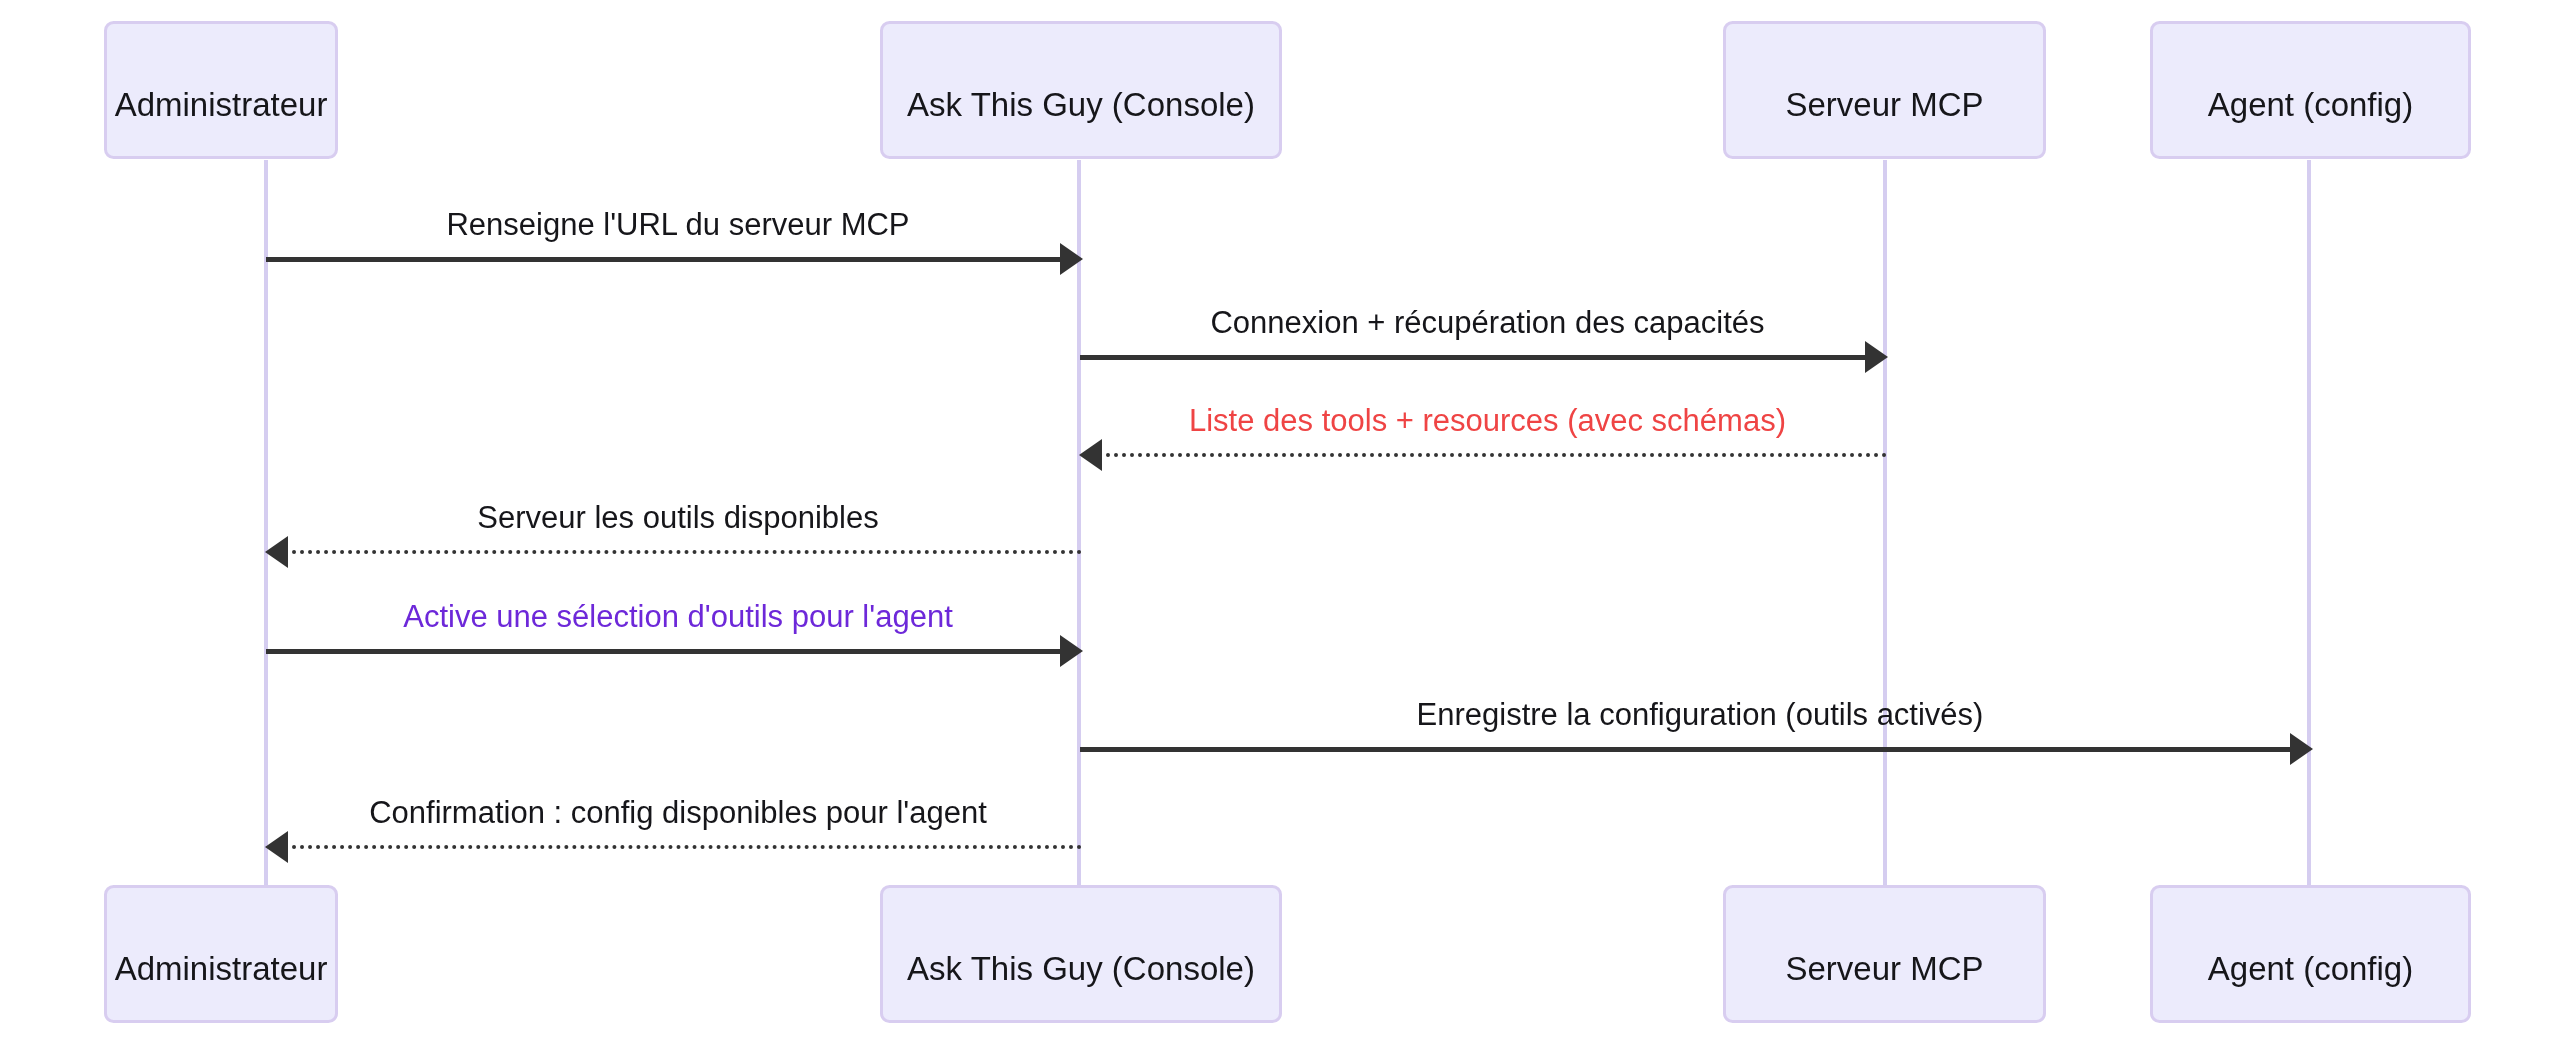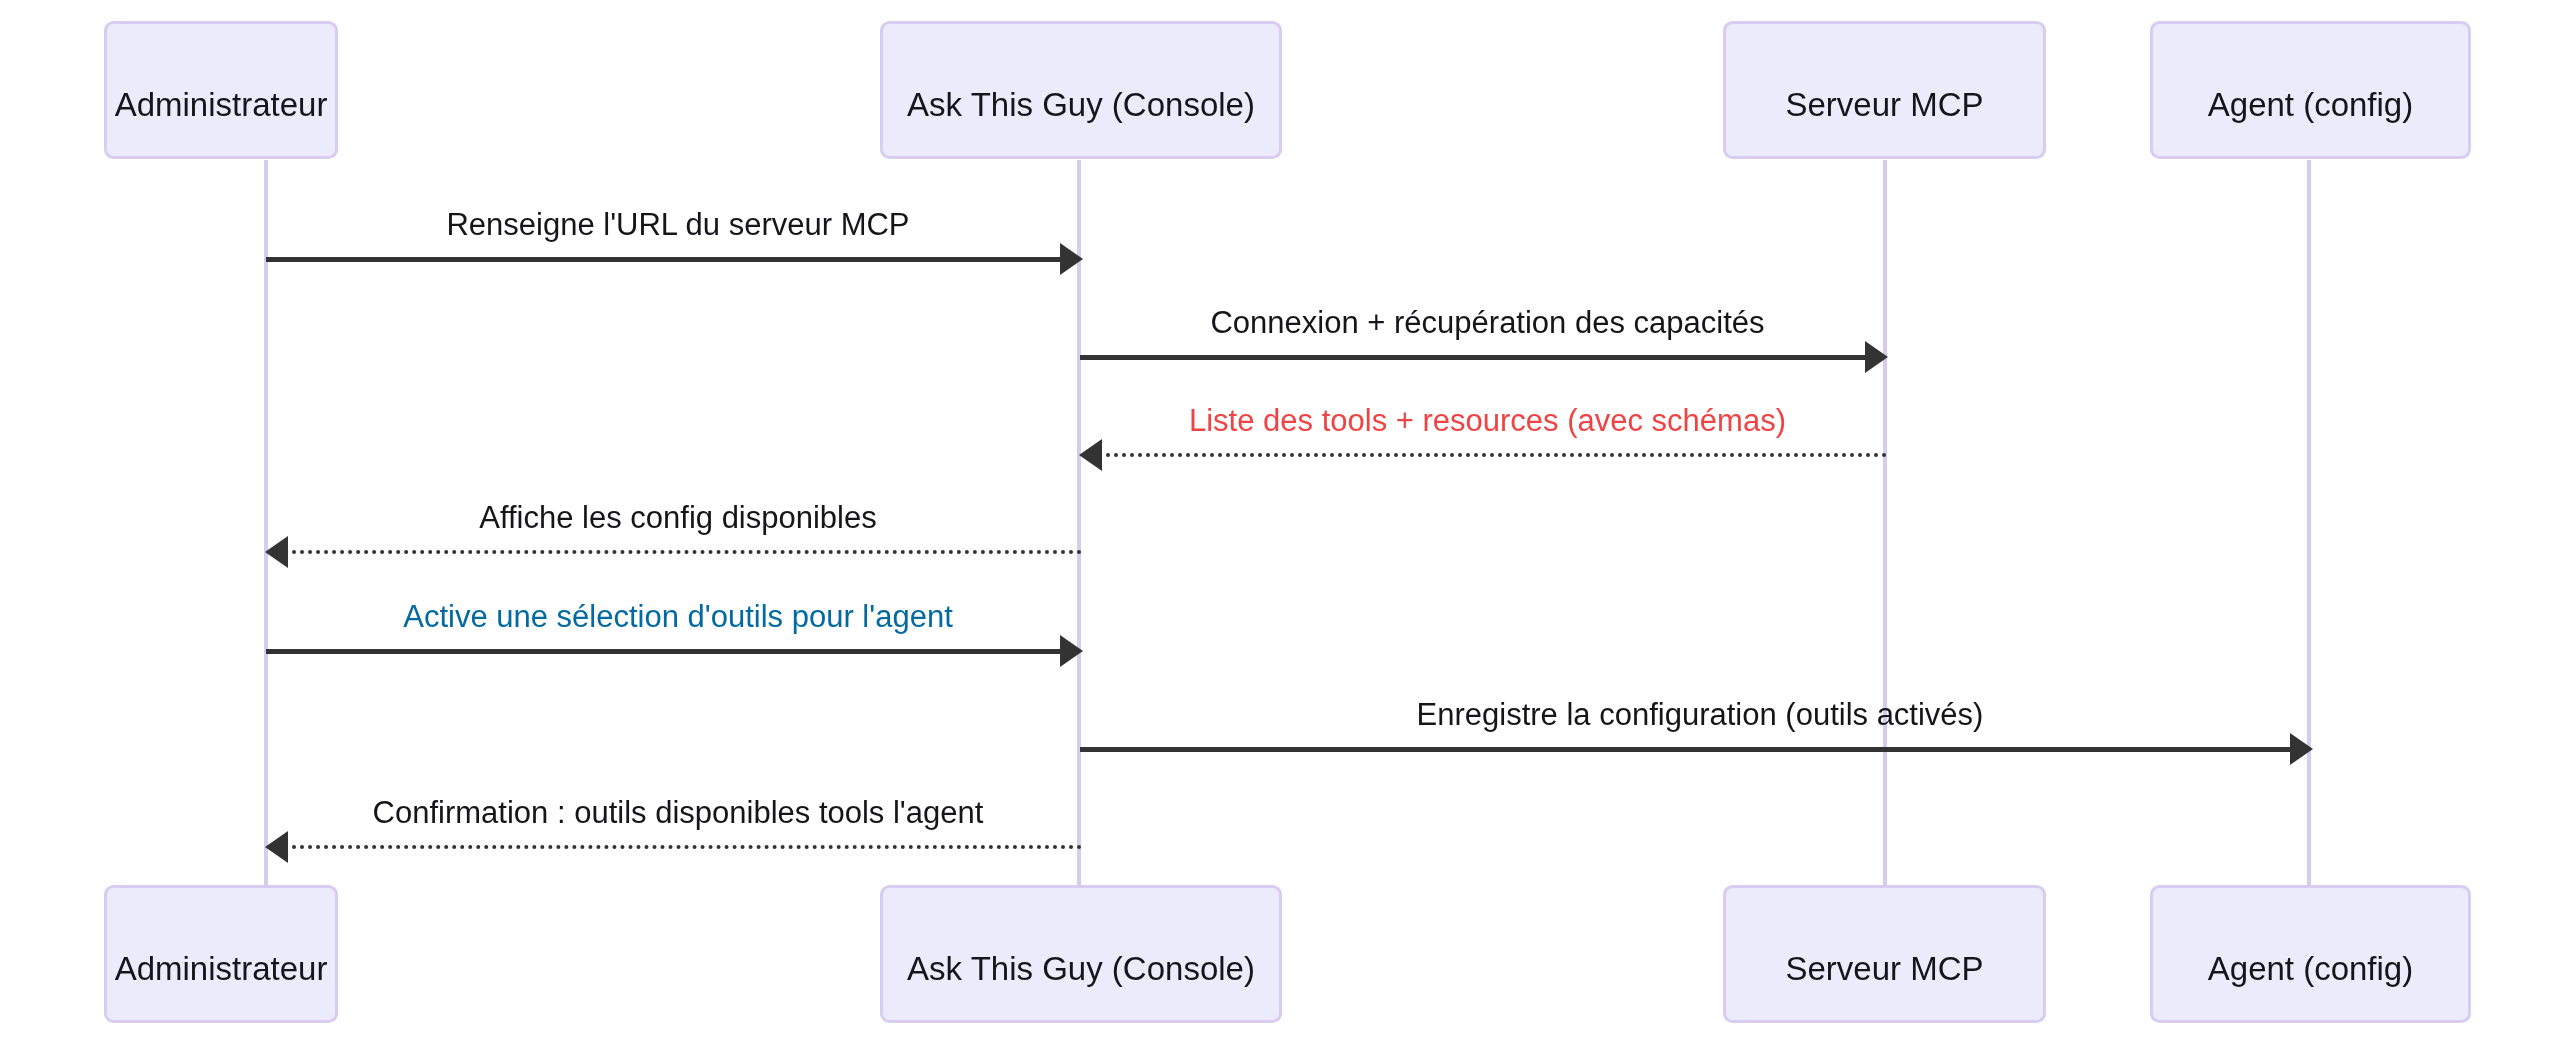--- a/index.html
+++ b/index.html
@@ -136,36 +136,36 @@
         <div class="msg-label" style="color: rgb(22, 22, 26);">Connexion + récupération des capacités</div>
       </div>
       <div class="message" style="left: 1080px; width: 807px; top: 453px;">
         <div class="msg-line dotted" style="border-top-color: rgb(51, 51, 51); left: 18px;"></div>
         <div class="msg-head left" style="border-right-color: rgb(51, 51, 51);"></div>
         <div class="msg-label" style="color: #ef4444;">Liste des tools + resources (avec schémas)</div>
       </div>
       <div class="message" style="left: 266px; width: 816px; top: 550px;">
         <div class="msg-line dotted" style="border-top-color: rgb(51, 51, 51); left: 18px;"></div>
         <div class="msg-head left" style="border-right-color: rgb(51, 51, 51);"></div>
-        <div class="msg-label" style="color: rgb(22, 22, 26);">Affiche les config disponibles</div>
+        <div class="msg-label" style="color: rgb(22, 22, 26);">Serveur les outils disponibles</div>
       </div>
       <div class="message" style="left: 266px; width: 816px; top: 649px;">
         <div class="msg-line" style="background: rgb(51, 51, 51); right: 18px;"></div>
         <div class="msg-head right" style="border-left-color: rgb(51, 51, 51);"></div>
-        <div class="msg-label" style="color: #0369a1;">Active une sélection d'outils pour l'agent</div>
+        <div class="msg-label" style="color: #6d28d9;">Active une sélection d'outils pour l'agent</div>
       </div>
       <div class="message" style="left: 1080px; width: 1232px; top: 747px;">
         <div class="msg-line" style="background: rgb(51, 51, 51); right: 18px;"></div>
         <div class="msg-head right" style="border-left-color: rgb(51, 51, 51);"></div>
         <div class="msg-label" style="color: rgb(22, 22, 26);">Enregistre la configuration (outils activés)</div>
       </div>
       <div class="message" style="left: 266px; width: 816px; top: 845px;">
         <div class="msg-line dotted" style="border-top-color: rgb(51, 51, 51); left: 18px;"></div>
         <div class="msg-head left" style="border-right-color: rgb(51, 51, 51);"></div>
-        <div class="msg-label" style="color: rgb(22, 22, 26);">Confirmation : outils disponibles tools l'agent</div>
+        <div class="msg-label" style="color: rgb(22, 22, 26);">Confirmation : config disponibles pour l'agent</div>
       </div>
     </div>
 
   <div id="bottom-actors">
       <div class="actor-box" style="left: 104px; width: 234px; top: 885px; height: 138px; background: rgb(236, 235, 252); border-color: rgb(216, 205, 240);">
         <div class="actor-label" style="color: rgb(22, 22, 26);">Administrateur</div>
       </div>
       <div class="actor-box" style="left: 880px; width: 402px; top: 885px; height: 138px; background: rgb(236, 235, 252); border-color: rgb(216, 205, 240);">
         <div class="actor-label" style="color: rgb(22, 22, 26);">Ask This Guy (Console)</div>
       </div>

